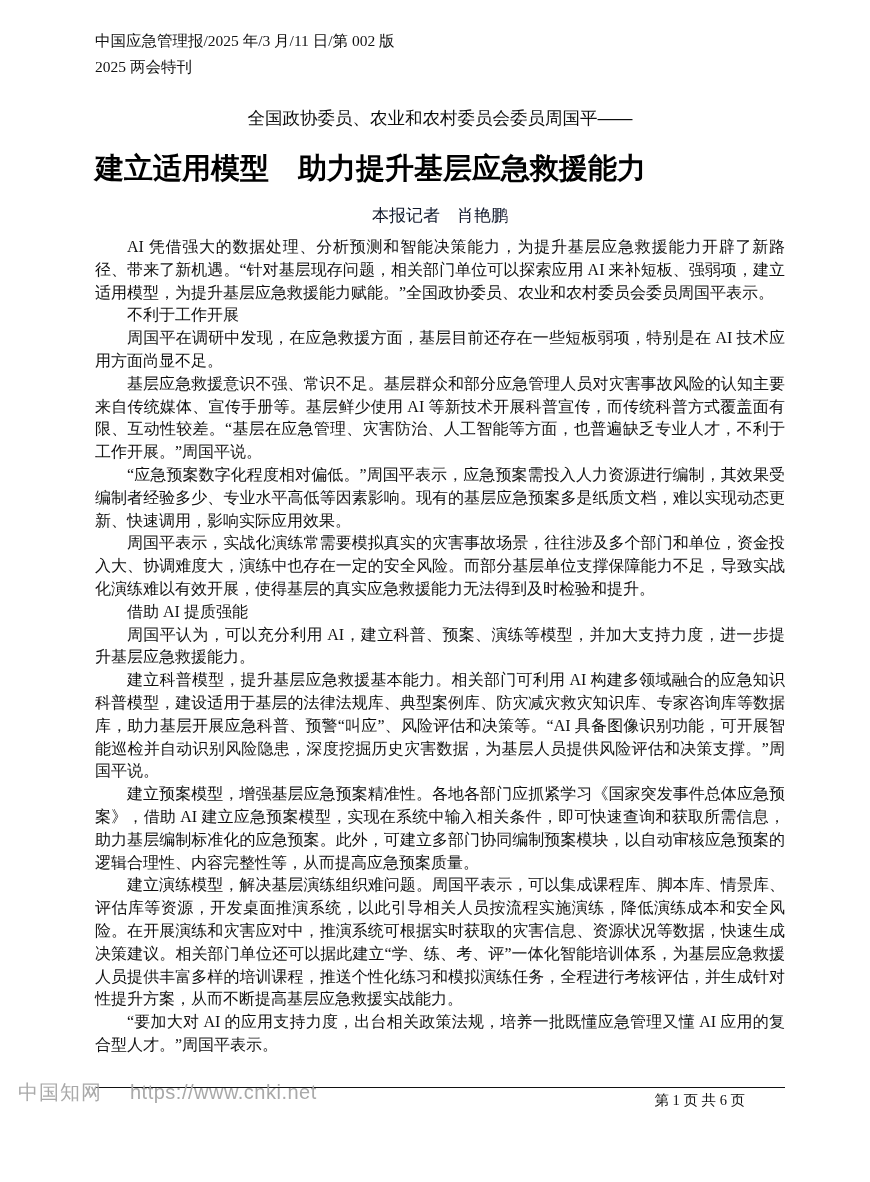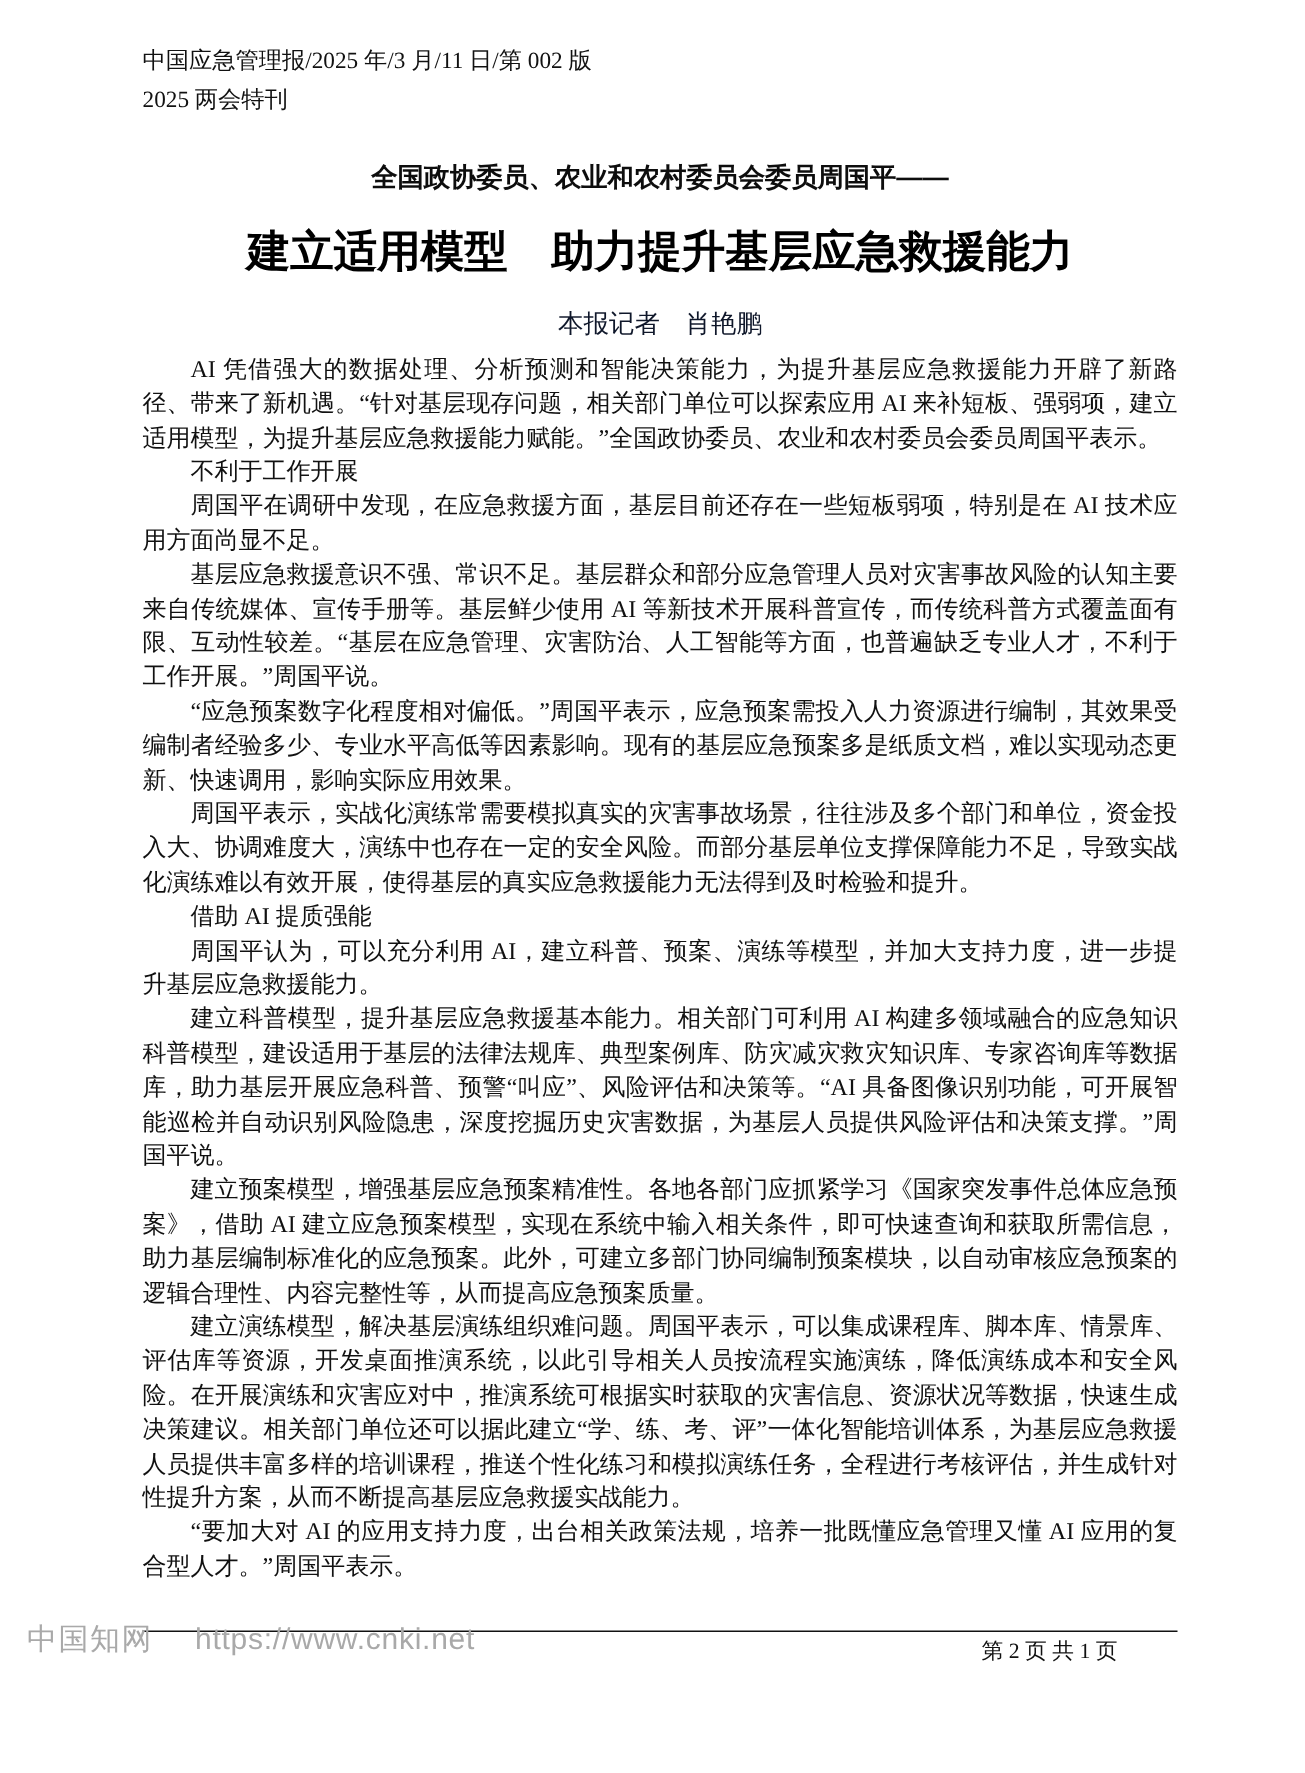--- a/index.html
+++ b/index.html
@@ -24,28 +24,27 @@
   .doc-header {
     font-family: "Liberation Serif", "DejaVu Serif", serif;
     font-size: 15.5px;
     line-height: 26px;
     color: #111111;
   }
   .kicker {
     margin-top: 26px;
     text-align: center;
     font-family: "Liberation Sans", "DejaVu Sans", sans-serif;
-    font-weight: 700;
+    font-weight: 400;
     font-size: 17.5px;
     line-height: 24px;
     color: #0d0d0d;
   }
   .title {
     margin: 18px 0 0 0;
-    text-align: center;
     font-family: "Liberation Sans", "DejaVu Sans", sans-serif;
     font-weight: 700;
     font-size: 29px;
     line-height: 40px;
     color: #000000;
   }
   .byline {
     margin-top: 16px;
     text-align: center;
     font-family: "Liberation Serif", "DejaVu Serif", serif;
@@ -131,19 +130,19 @@
         <p>周国平认为，可以充分利用 AI，建立科普、预案、演练等模型，并加大支持力度，进一步提升基层应急救援能力。</p>
         <p>建立科普模型，提升基层应急救援基本能力。相关部门可利用 AI 构建多领域融合的应急知识科普模型，建设适用于基层的法律法规库、典型案例库、防灾减灾救灾知识库、专家咨询库等数据库，助力基层开展应急科普、预警“叫应”、风险评估和决策等。“AI 具备图像识别功能，可开展智能巡检并自动识别风险隐患，深度挖掘历史灾害数据，为基层人员提供风险评估和决策支撑。”周国平说。</p>
         <p>建立预案模型，增强基层应急预案精准性。各地各部门应抓紧学习《国家突发事件总体应急预案》，借助 AI 建立应急预案模型，实现在系统中输入相关条件，即可快速查询和获取所需信息，助力基层编制标准化的应急预案。此外，可建立多部门协同编制预案模块，以自动审核应急预案的逻辑合理性、内容完整性等，从而提高应急预案质量。</p>
         <p>建立演练模型，解决基层演练组织难问题。周国平表示，可以集成课程库、脚本库、情景库、评估库等资源，开发桌面推演系统，以此引导相关人员按流程实施演练，降低演练成本和安全风险。在开展演练和灾害应对中，推演系统可根据实时获取的灾害信息、资源状况等数据，快速生成决策建议。相关部门单位还可以据此建立“学、练、考、评”一体化智能培训体系，为基层应急救援人员提供丰富多样的培训课程，推送个性化练习和模拟演练任务，全程进行考核评估，并生成针对性提升方案，从而不断提高基层应急救援实战能力。</p>
         <p>“要加大对 AI 的应用支持力度，出台相关政策法规，培养一批既懂应急管理又懂 AI 应用的复合型人才。”周国平表示。</p>
       </div>
   </div>
 
   <div class="footer-rule"></div>
 
-  <div class="footer-pageinfo">第 2 页 共 1 页</div>
+  <div class="footer-pageinfo">第 1 页 共 6 页</div>
 
   <div class="watermark">
     <span class="site-name">中国知网</span>
     <span class="site-url">https://www.cnki.net</span>
   </div>
 </div>
 
 </body></html>

